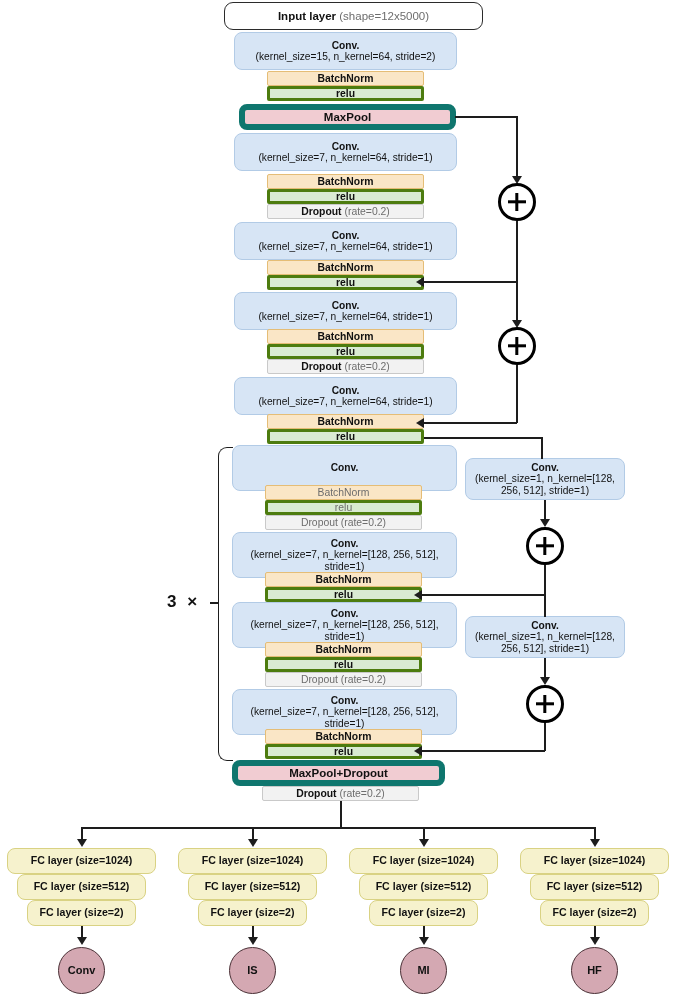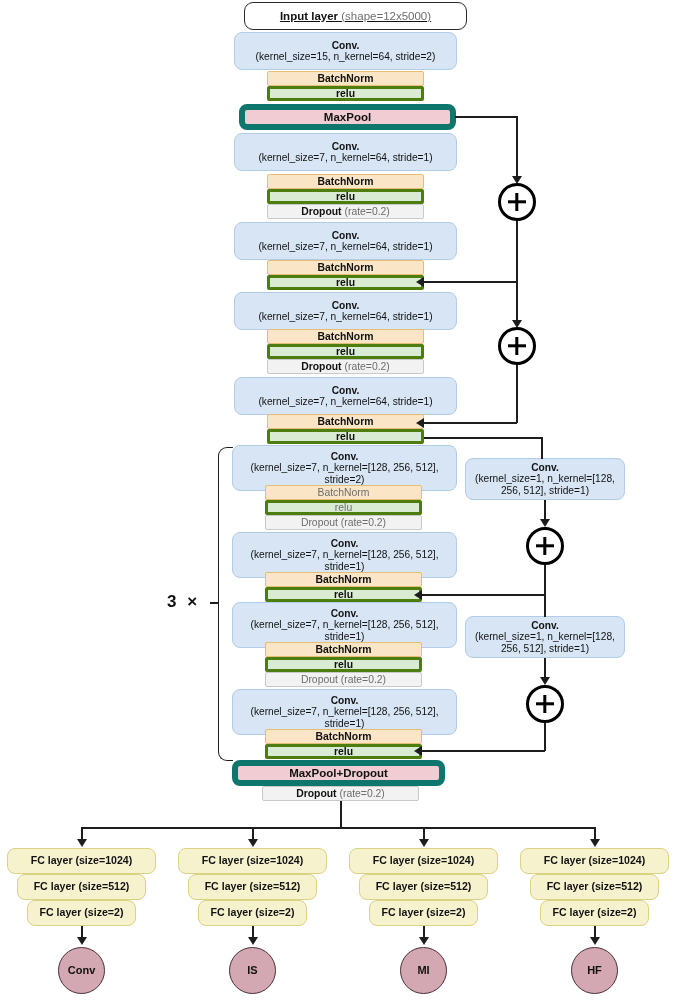--- a/index.html
+++ b/index.html
@@ -40,21 +40,21 @@
   .rep-label{position:absolute;font-size:17px;font-weight:bold;color:#111;letter-spacing:3px;}
   .brace{position:absolute;border-left:1.8px solid #1d1d1d;border-top:1.8px solid #1d1d1d;
          border-bottom:1.8px solid #1d1d1d;border-top-left-radius:9px;border-bottom-left-radius:9px;}
   .brace-nub{position:absolute;width:8px;height:1.8px;background:#1d1d1d;}
 </style>
 </head>
 <body>
 
 <div id="canvas">
 
-  <div class="node b-input" style="left:244px;top:2px;width:223px;height:28px;text-decoration:underline;">
+  <div class="node b-input" style="left:224px;top:2px;width:259px;height:28px;">
     <span class="t"><b>Input layer</b><span class="dim"> (shape=12x5000)</span></span>
   </div>
 
   <div class="node b-conv" style="left:234px;top:32px;width:223px;height:38px;">
     <span class="t"><b>Conv.</b><br><span>(kernel_size=15, n_kernel=64, stride=2)</span></span>
   </div>
 
   <div class="node b-bn bold" style="left:267px;top:71px;width:157px;height:15px;">
     <span class="t">BatchNorm</span>
   </div>
@@ -106,21 +106,21 @@
     <span class="t"><b>Conv.</b><br><span>(kernel_size=7, n_kernel=64, stride=1)</span></span>
   </div>
   <div class="node b-bn bold" style="left:267px;top:414px;width:157px;height:15px;">
     <span class="t">BatchNorm</span>
   </div>
   <div class="node b-relu bold" style="left:267px;top:429px;width:157px;height:15px;">
     <span class="t">relu</span>
   </div>
 
   <div class="node b-conv" style="left:232px;top:445px;width:225px;height:46px;">
-    <span class="t"><b>Conv.</b><br><span>(kernel_size=7, n_kernel=[128, 256, 512], stride=2)</span></span>
+    <span class="t"><b>Conv.</b><br></span>
   </div>
   <div class="node b-bn dimall" style="left:265px;top:485px;width:157px;height:15px;">
     <span class="t">BatchNorm</span>
   </div>
   <div class="node b-relu dimall" style="left:265px;top:500px;width:157px;height:15px;">
     <span class="t">relu</span>
   </div>
   <div class="node b-drop dimall" style="left:265px;top:515px;width:157px;height:15px;">
     <span class="t"><span>Dropout</span><span> (rate=0.2)</span></span>
   </div>

